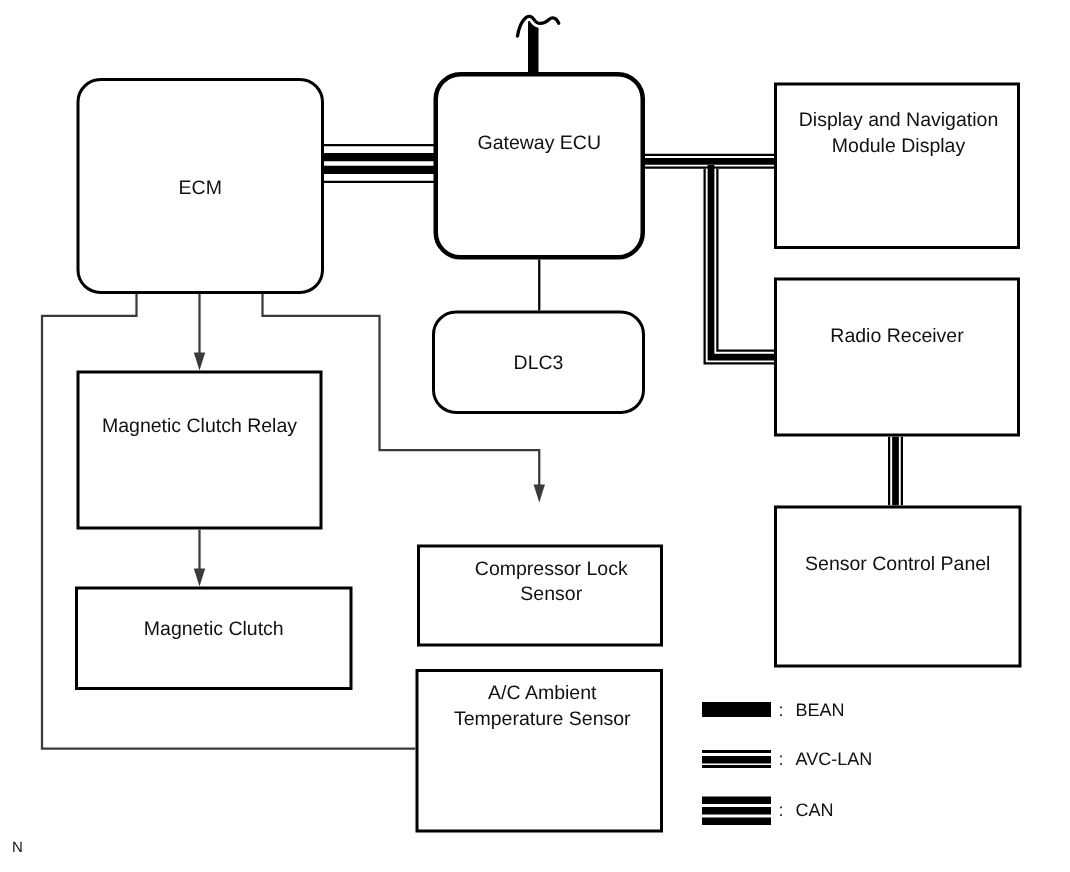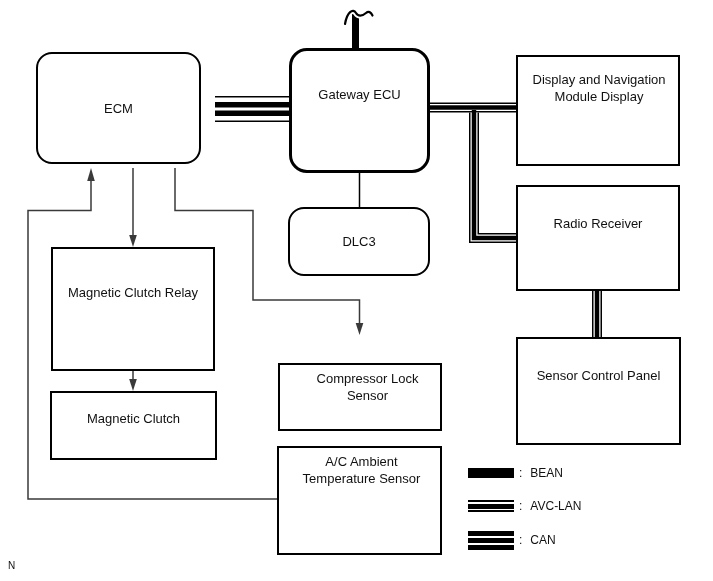--- a/index.html
+++ b/index.html
@@ -12,28 +12,28 @@
   .node{
     position:absolute;background:#fff;border:2px solid #000;box-sizing:border-box;
     display:flex;align-items:center;justify-content:center;text-align:center;
     font-size:13px;line-height:17px;z-index:2;
   }
   .node--rounded{border-radius:16px;}
   .node--topleft{
     align-items:flex-start;justify-content:flex-start;text-align:center;
   }
   
-  .n-ecm     {left:36px; top:52px;  width:165px;height:112px;}
+  .n-ecm     {left:51px; top:52px;  width:165px;height:144px;}
   .n-gateway {left:289px;top:48px;  width:141px;height:125px;border-width:3px;border-radius:18px;padding-bottom:32px;}
   .n-dlc3    {left:288px;top:207px; width:142px;height:69px;border-radius:16px;}
   .n-display {left:516px;top:55px;  width:164px;height:111px;padding:14px 10px 0 12px;}
   .n-radio   {left:516px;top:185px; width:164px;height:106px;padding-bottom:30px;}
   .n-heater  {left:516px;top:337px; width:165px;height:108px;padding-bottom:32px;}
-  .n-relay   {left:51px; top:247px; width:164px;height:124px;padding-bottom:34px;}
-  .n-clutch  {left:50px; top:391px; width:167px;height:69px;padding-bottom:14px;}
+  .n-relay   {left:51px; top:247px; width:164px;height:106px;padding-bottom:34px;}
+  .n-clutch  {left:50px; top:391px; width:185px;height:69px;padding-bottom:14px;}
   .n-lock    {left:278px;top:335px; width:164px;height:68px;padding:5px 10px 0 25px;margin-top:28px;}
   .n-ambient {left:277px;top:446px; width:165px;height:109px;padding:5px 14px 0 18px;}
   
   .legend-row{
     position:absolute;left:468px;display:flex;align-items:center;height:20px;
     font-size:12px;z-index:2;
   }
   .lr-bean{top:463px;}
   .lr-avclan{top:496px;}
   .lr-can{top:530px;}

